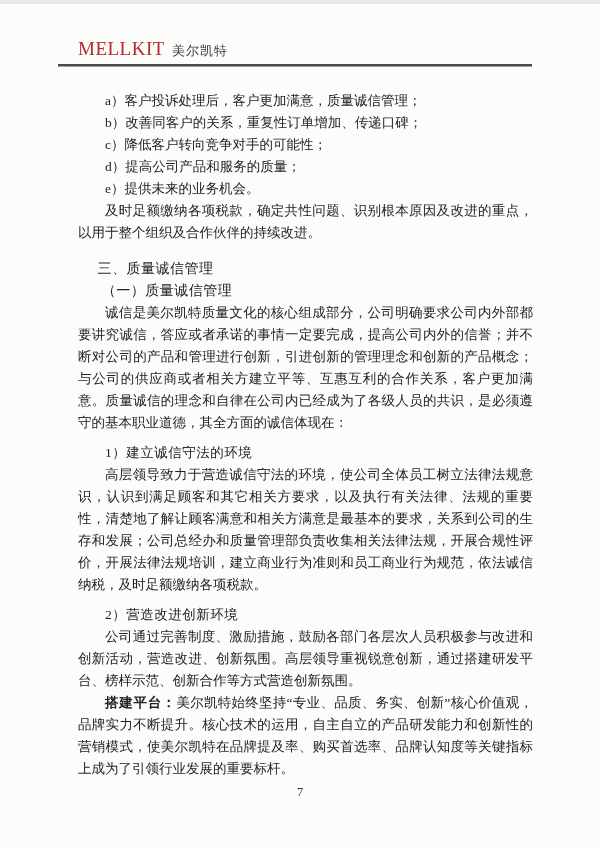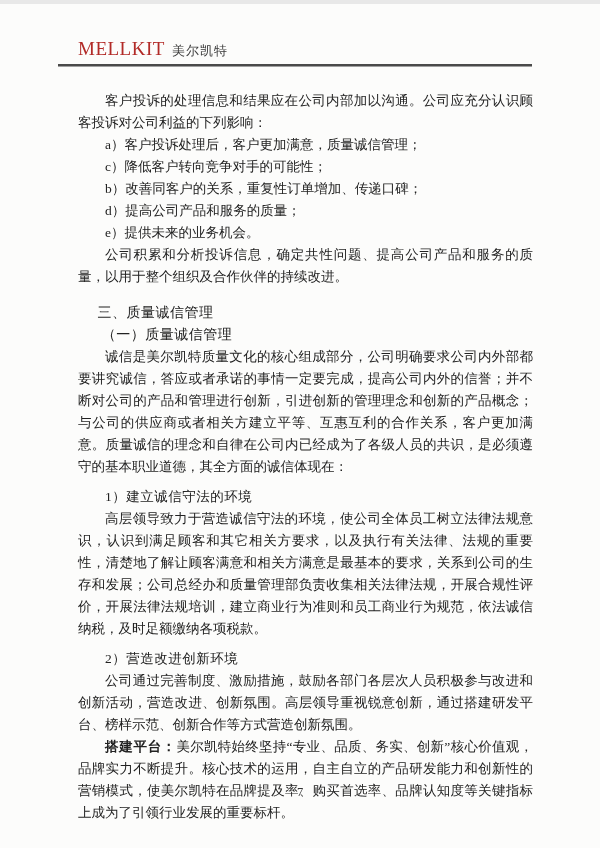--- a/index.html
+++ b/index.html
@@ -119,29 +119,28 @@
     <div class="header-row">
       <div class="logo">
         <span class="logo-en">MELLKIT</span>
         <span class="logo-cn">美尔凯特</span>
       </div>
     </div>
     <div class="header-rule"></div>
   </header>
 
   <main class="content">
-    <p class="para">客户投诉的处理信息和结果应在公司内部加以沟通。公司应充分认识顾客投诉对公司利益的下列影响：</p>
 
     <p class="list-item">a）客户投诉处理后，客户更加满意，质量诚信管理；</p>
+    <p class="list-item">b）改善同客户的关系，重复性订单增加、传递口碑；</p>
     <p class="list-item">c）降低客户转向竞争对手的可能性；</p>
-    <p class="list-item">b）改善同客户的关系，重复性订单增加、传递口碑；</p>
     <p class="list-item">d）提高公司产品和服务的质量；</p>
     <p class="list-item">e）提供未来的业务机会。</p>
 
-    <p class="para">公司积累和分析投诉信息，确定共性问题、提高公司产品和服务的质量，以用于整个组织及合作伙伴的持续改进。</p>
+    <p class="para">及时足额缴纳各项税款，确定共性问题、识别根本原因及改进的重点，以用于整个组织及合作伙伴的持续改进。</p>
 
     <h2 class="sec-heading">三、质量诚信管理</h2>
     <h3 class="subsec-heading">（一）质量诚信管理</h3>
 
     <p class="para">诚信是美尔凯特质量文化的核心组成部分，公司明确要求公司内外部都要讲究诚信，答应或者承诺的事情一定要完成，提高公司内外的信誉；并不断对公司的产品和管理进行创新，引进创新的管理理念和创新的产品概念；与公司的供应商或者相关方建立平等、互惠互利的合作关系，客户更加满意。质量诚信的理念和自律在公司内已经成为了各级人员的共识，是必须遵守的基本职业道德，其全方面的诚信体现在：</p>
 
     <h4 class="point-heading">1）建立诚信守法的环境</h4>
     <p class="para">高层领导致力于营造诚信守法的环境，使公司全体员工树立法律法规意识，认识到满足顾客和其它相关方要求，以及执行有关法律、法规的重要性，清楚地了解让顾客满意和相关方满意是最基本的要求，关系到公司的生存和发展；公司总经办和质量管理部负责收集相关法律法规，开展合规性评价，开展法律法规培训，建立商业行为准则和员工商业行为规范，依法诚信纳税，及时足额缴纳各项税款。</p>
 
     <h4 class="point-heading">2）营造改进创新环境</h4>

